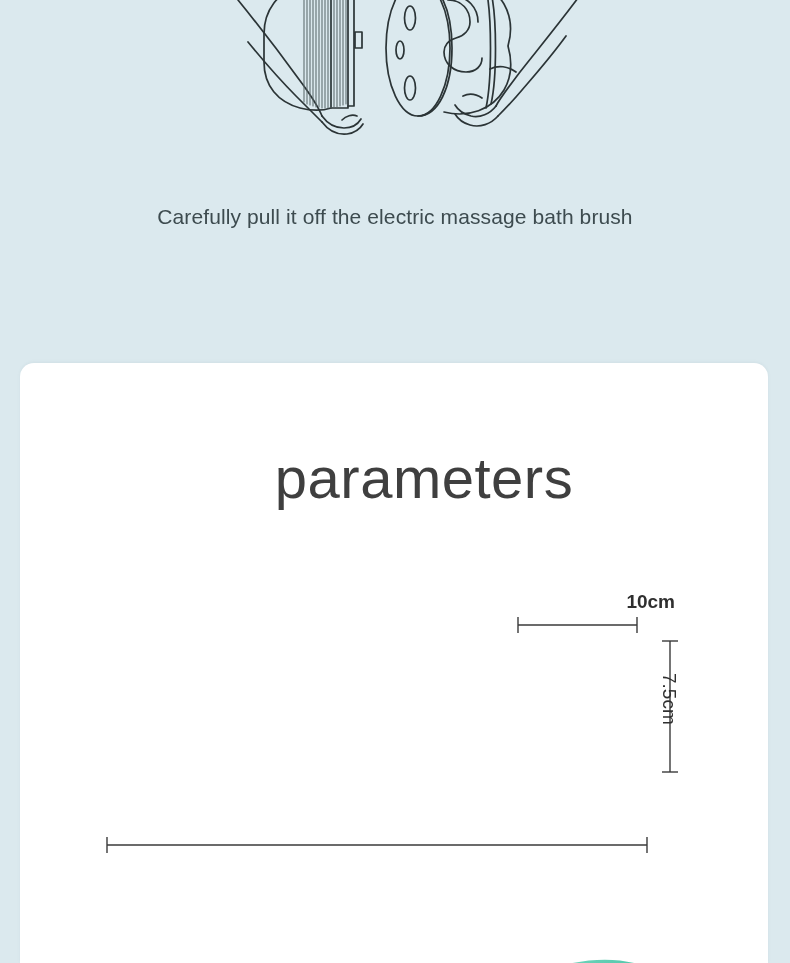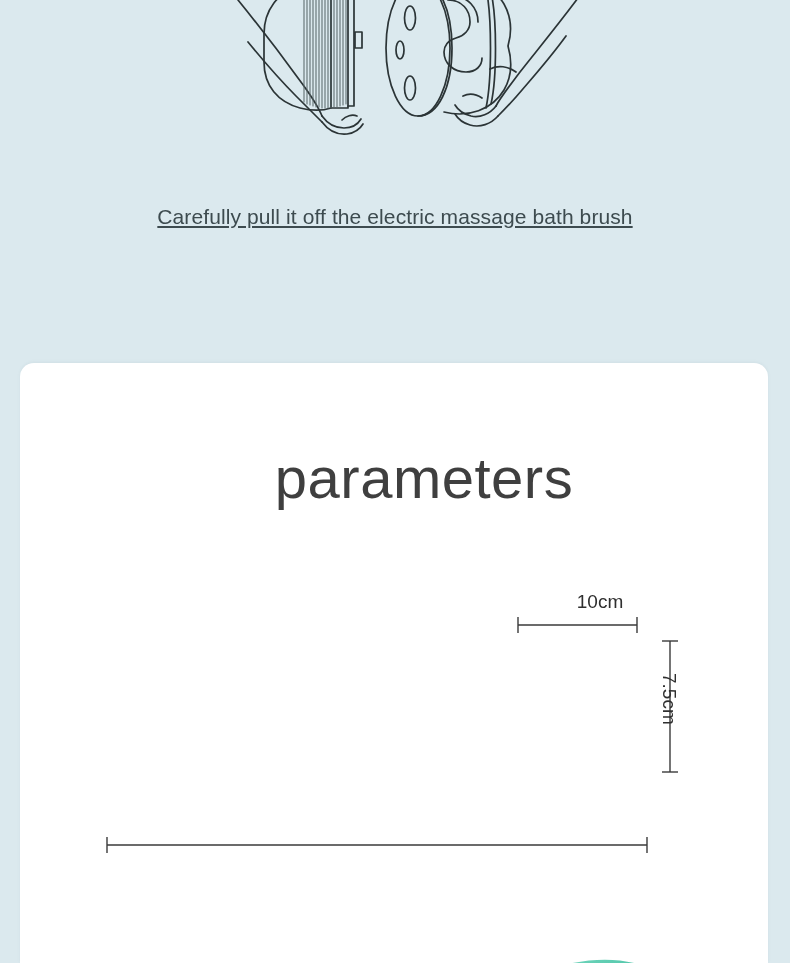--- a/index.html
+++ b/index.html
@@ -41,21 +41,20 @@
   #instruction-caption {
     position: absolute;
     left: 0;
     top: 205px;
     width: 790px;
     text-align: center;
     font-size: 21px;
     color: #3d4b4f;
     letter-spacing: 0.1px;
     white-space: nowrap;
-    text-decoration: underline;
   }
 
   
   #param-card {
     position: absolute;
     left: 20px;
     top: 363px;
     width: 748px;
     height: 600px;
     background: #ffffff;
@@ -91,24 +90,25 @@
   }
 
   
   .dim-label {
     position: absolute;
     font-size: 19px;
     color: #2f2f2f;
     white-space: nowrap;
   }
   #dim-width-label {
-    left: 520px;
+    left: 535px;
     top: 228px;
     width: 120px;
-    text-align: center;
+    text-align: right;
+    font-weight: bold;
   }
   #dim-height-label {
     left: 660px;
     top: 310px;
     transform: rotate(90deg);
     transform-origin: left top;
   }
   #dim-length-label {
     left: 0px;
     top: 497px;

